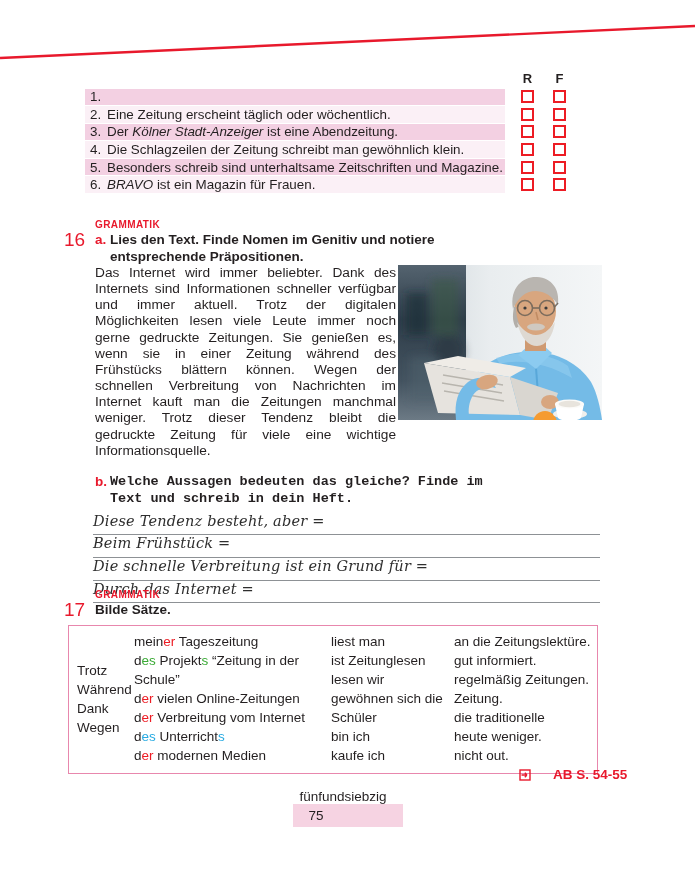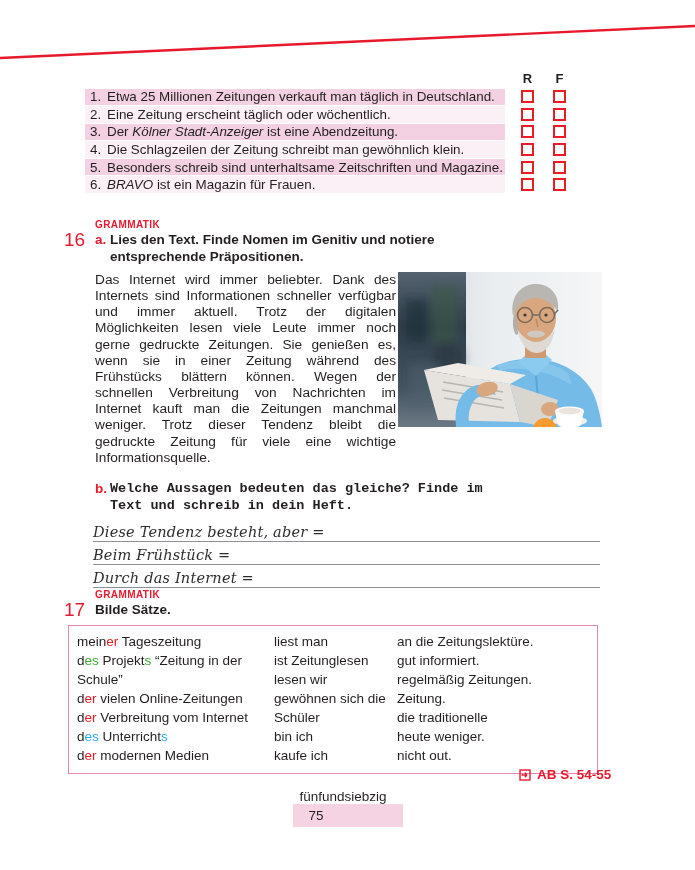--- a/index.html
+++ b/index.html
@@ -30,41 +30,41 @@
   .g16 { top:219px; width:545px; }
   .g17 { top:589px; width:545px; }
   .gram-label { color:#e8192c; font-weight:700; font-size:10px; letter-spacing:.4px; margin-left:31px; margin-bottom:1px; }
   .g-row { display:flex; }
   .g-num { color:#e8192c; font-weight:400; font-size:19px; width:31px; line-height:18px; flex-shrink:0; }
   .g-task { display:flex; font-weight:700; font-size:13.5px; line-height:17px; }
   .g-letter { color:#e8192c; width:15px; flex-shrink:0; }
   .g-instr { width:400px; }
   .g-title { font-weight:700; font-size:13.5px; line-height:18px; }
 
-  .media-row { display:flex; margin-left:31px; margin-top:7px; gap:2px; }
+  .media-row { display:flex; margin-left:31px; gap:2px; }
   .reading-text { width:301px; font-size:13.7px; line-height:16.15px; text-align:justify; }
   .photo { width:204px; height:155px; flex-shrink:0; }
 
   .task-b { margin-left:31px; margin-top:14px; }
   .hw-block { margin-left:29px; margin-top:6px; width:507px; }
-  .hw-line { height:22.6px; border-bottom:1.4px solid #8d9195; display:flex; align-items:flex-end; padding-bottom:1px;
+  .hw-line { height:22.6px; border-bottom:1.4px solid #8d9195; display:flex; align-items:flex-start; padding-bottom:1px;
              font-family:"DejaVu Serif", serif; font-style:italic; font-size:14.5px; color:#2e2e2e; letter-spacing:.2px; }
 
   
   .sentence-table { margin-left:4px; margin-top:6px; width:530px; border:1.5px solid #e887ad; background:#fff;
                     display:flex; padding:6px 0 8px 8px; font-size:13.5px; line-height:19px; }
   .t-col1 { width:57px; display:flex; flex-direction:column; justify-content:center; }
   .t-col2 { width:197px; }
   .t-col3 { width:123px; }
   .t-col4 { width:142px; }
   .t-line { white-space:nowrap; }
   .c-r { color:#ed1c24; } .c-g { color:#3aaa35; } .c-b { color:#29abe2; } .c-k { color:#231f20; }
 
   
-  .ab-ref { position:absolute; left:519px; top:767px; display:flex; align-items:center; gap:6px;
+  .ab-ref { position:absolute; left:519px; top:767px; display:flex; align-items:center; gap:22px;
             color:#e8192c; font-weight:700; font-size:13.5px; }
   .page-footer { position:absolute; left:0; top:789px; width:695px; display:flex; justify-content:flex-end; align-items:center;flex-direction:column; }
   .page-word { font-size:13.5px; margin-right:9px; }
   .page-num-bar { width:110px; height:23px; background:#f6d3e2; display:flex; align-items:center; padding-left:16px; font-size:13.5px; }
 </style>
 </head>
 <body>
 
 <svg class="top-rule" viewBox="0 0 695 62" preserveAspectRatio="none">
   <line x1="0" y1="58" x2="695" y2="26" stroke="#e8192c" stroke-width="2.4"></line>
@@ -73,21 +73,20 @@
 <div class="quiz">
   <div class="q-head">
     <span class="spacer"></span>
     <span class="q-col-label r">R</span>
     <span class="q-col-label f">F</span>
   </div>
 
   <div class="q-row odd">
     <div class="q-bar">
         <span class="q-num">1.</span>
-        <span class="q-text"><span>Etwa 25 Millionen Zeitungen verkauft man täglich in Deutschland.</span><em></em><span></span></span>
       </div>
     <span class="q-check"></span>
     <span class="q-check f"></span>
   </div>
   <div class="q-row even">
     <div class="q-bar">
         <span class="q-num">2.</span>
         <span class="q-text"><span>Eine Zeitung erscheint täglich oder wöchentlich.</span><em></em><span></span></span>
       </div>
     <span class="q-check"></span>
@@ -210,33 +209,42 @@
   </div>
 
   <div class="hw-block">
     <div class="hw-line">
         <span>Diese Tendenz besteht, aber =</span>
       </div>
     <div class="hw-line">
         <span>Beim Frühstück =</span>
       </div>
     <div class="hw-line">
+        <span>Die schnelle Verbreitung ist ein Grund für =</span>
+      </div>
+    <div class="hw-line">
         <span>Durch das Internet =</span>
       </div>
   </div>
 </div>
 
 <div class="gram g17">
   <div class="gram-label">GRAMMATIK</div>
   <div class="g-row">
     <span class="g-num">17</span>
     <span class="g-title">Bilde Sätze.</span>
   </div>
 
   <div class="sentence-table">
+    <div class="t-col1">
+      <div class="t-line">Trotz</div>
+      <div class="t-line">Während</div>
+      <div class="t-line">Dank</div>
+      <div class="t-line">Wegen</div>
+    </div>
     <div class="t-col2">
       <div class="t-line"><span class="c-k">mein</span><span class="c-r">er</span><span class="c-k"> Tageszeitung</span></div>
       <div class="t-line"><span class="c-k">d</span><span class="c-g">es</span><span class="c-k"> Projekt</span><span class="c-g">s</span><span class="c-k"> “Zeitung in der</span></div>
       <div class="t-line"><span class="c-k">Schule”</span></div>
       <div class="t-line"><span class="c-k">d</span><span class="c-r">er</span><span class="c-k"> vielen Online-Zeitungen</span></div>
       <div class="t-line"><span class="c-k">d</span><span class="c-r">er</span><span class="c-k"> Verbreitung vom Internet</span></div>
       <div class="t-line"><span class="c-k">d</span><span class="c-b">es</span><span class="c-k"> Unterricht</span><span class="c-b">s</span></div>
       <div class="t-line"><span class="c-k">d</span><span class="c-r">er</span><span class="c-k"> modernen Medien</span></div>
     </div>
     <div class="t-col3">

